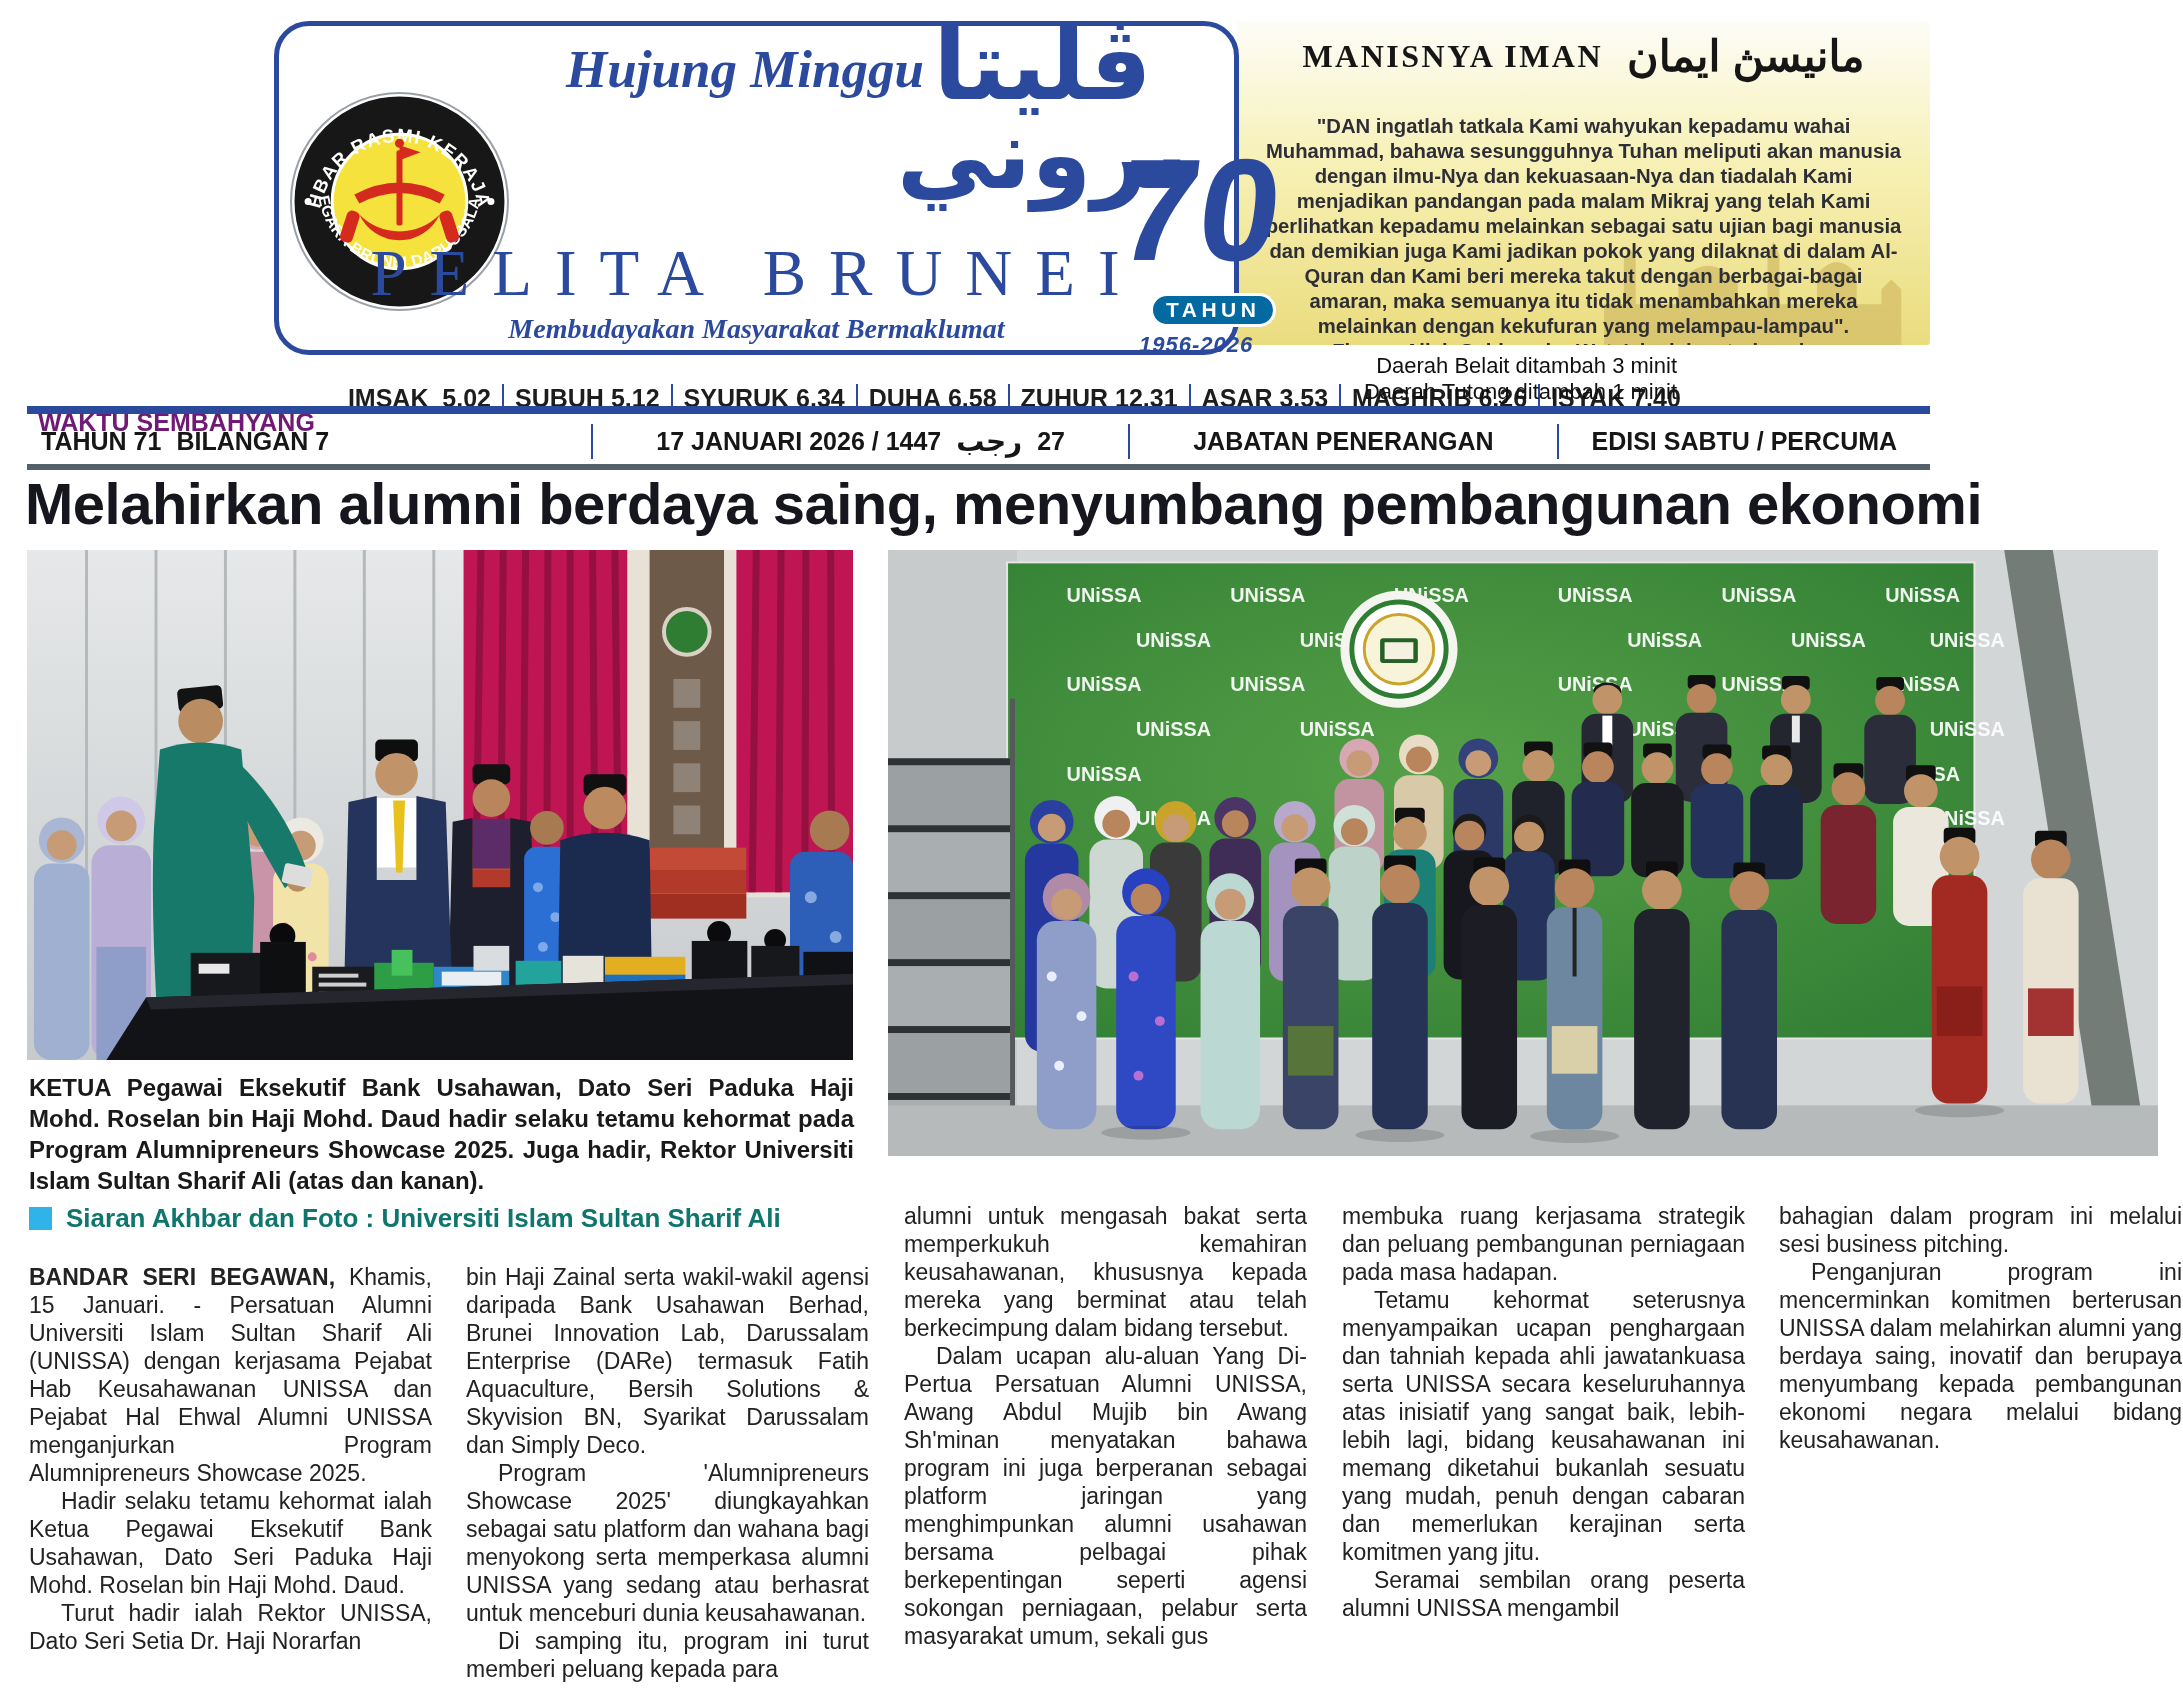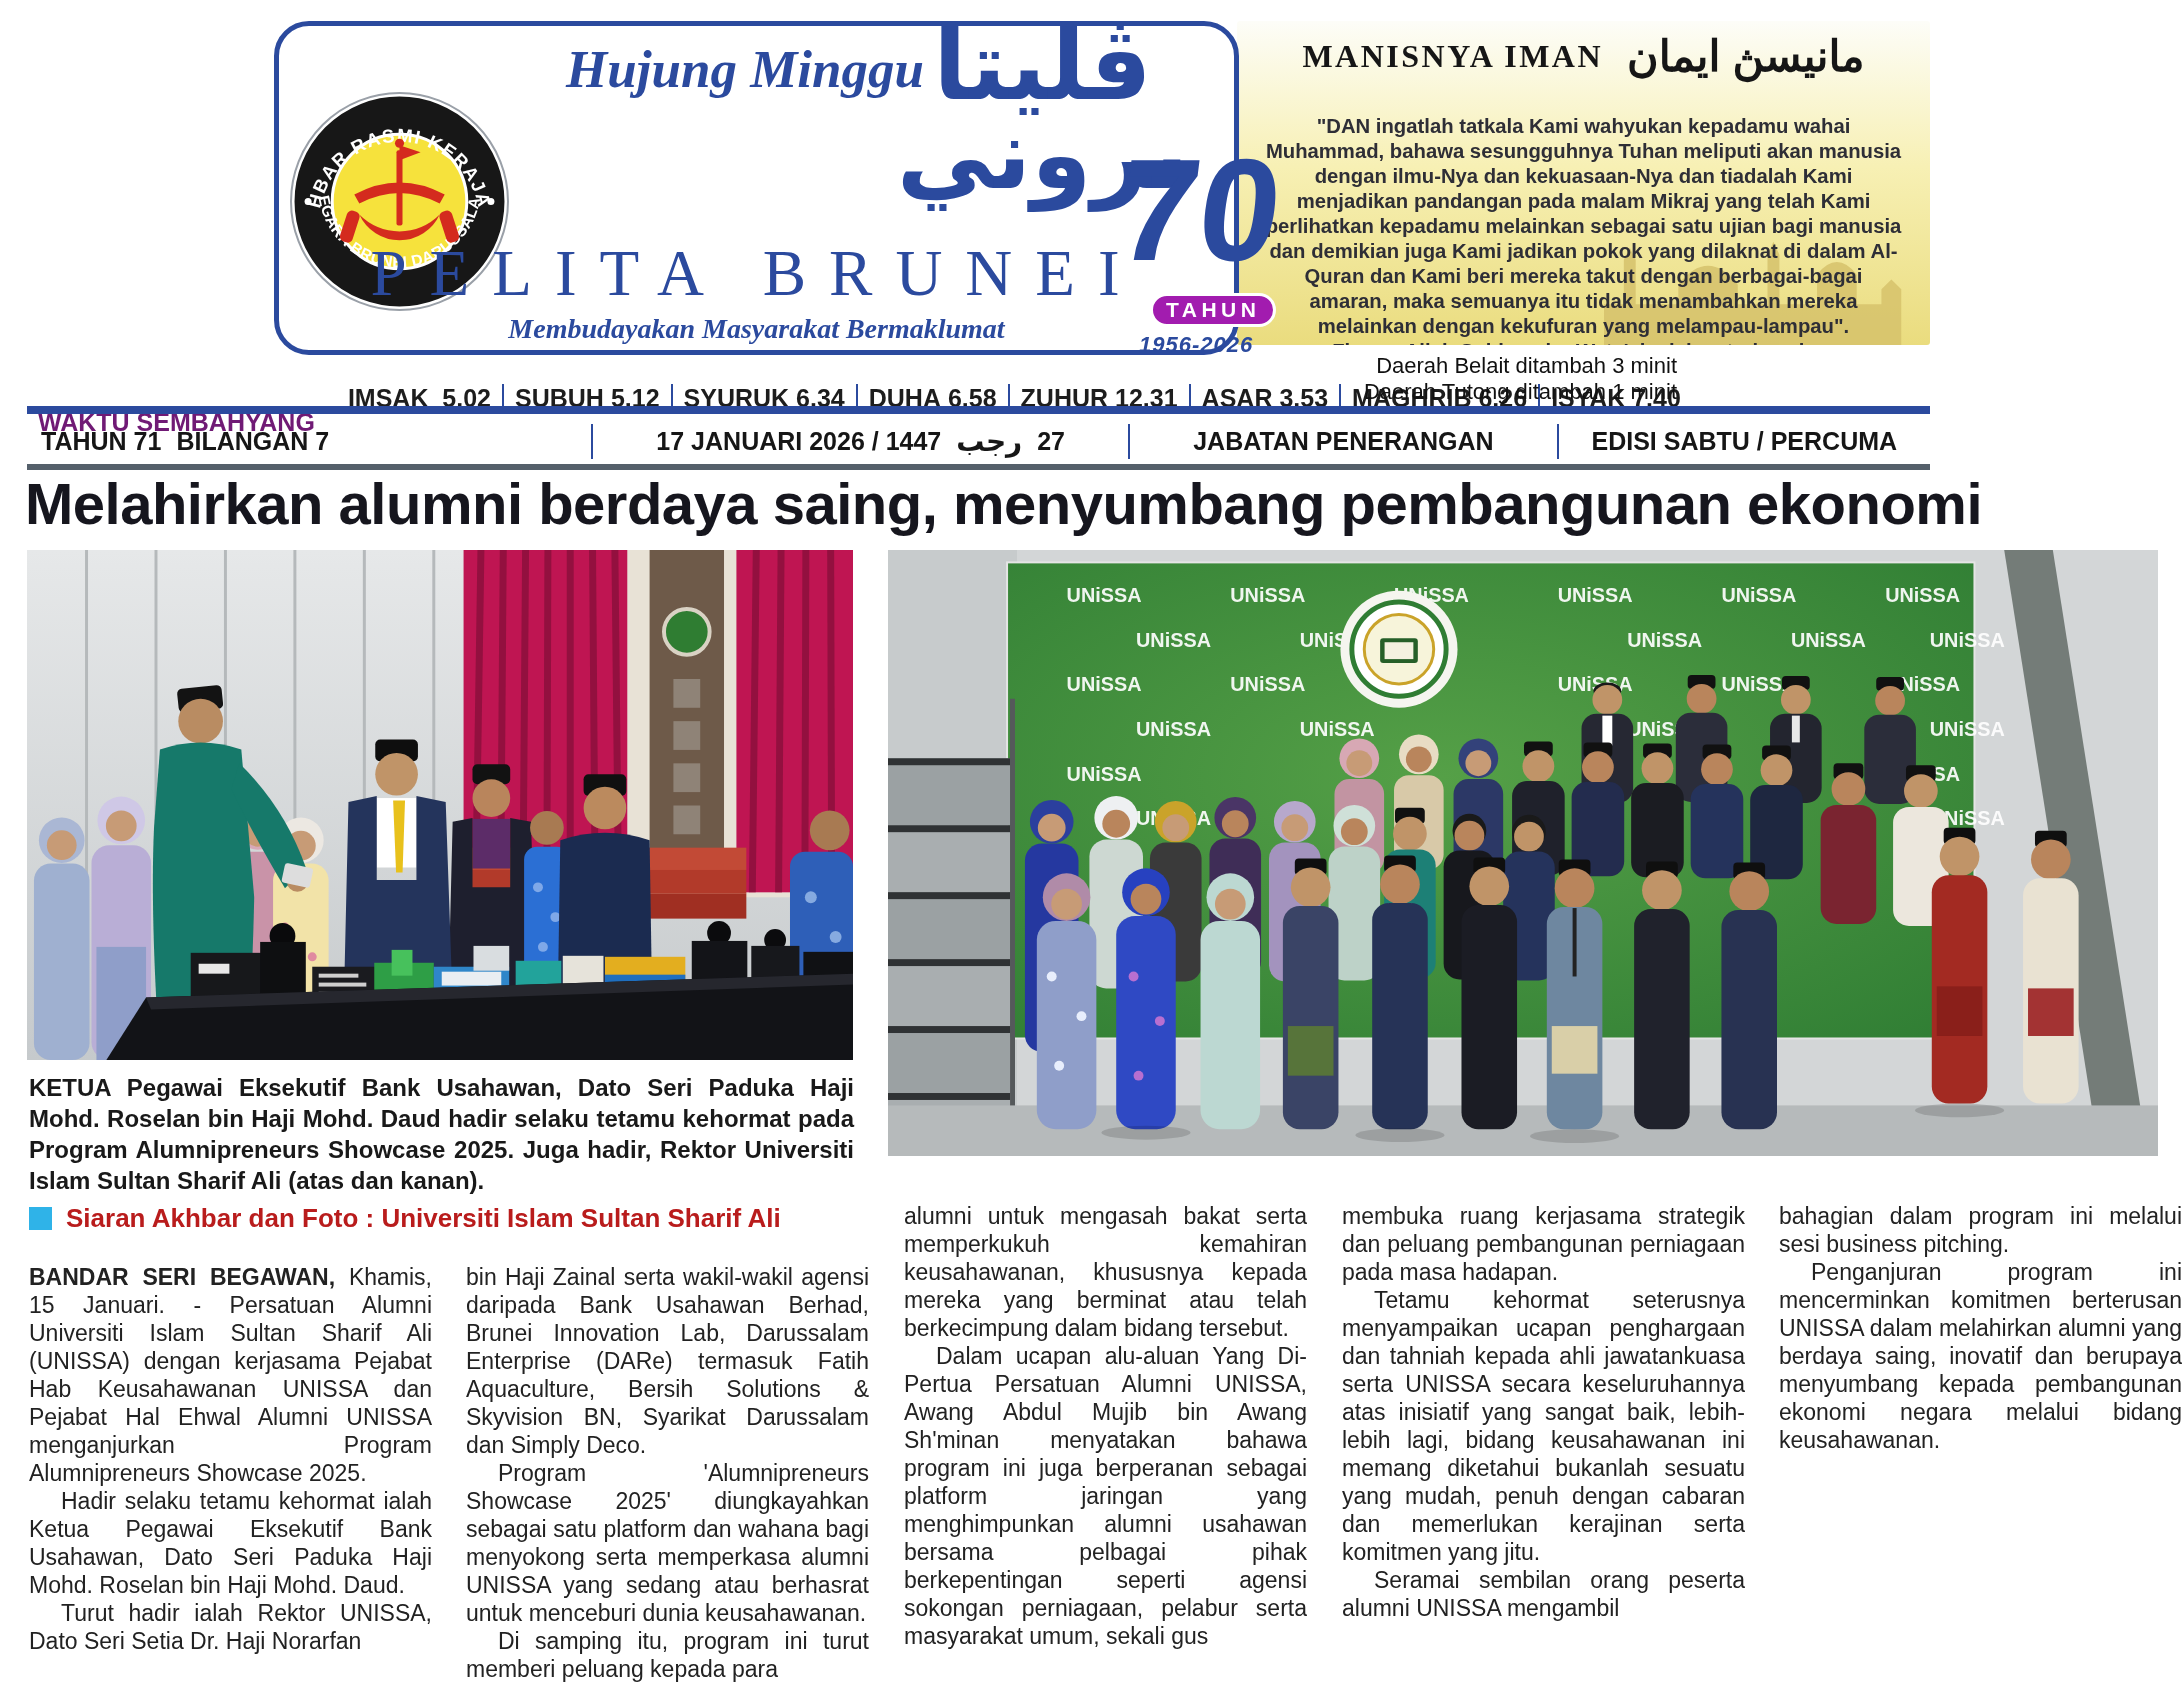--- a/index.html
+++ b/index.html
@@ -19,21 +19,21 @@
         line-height:.92;color:#2b4a9e;}
   .np-title{left:0;top:210px;width:100%;text-align:center;
         font-family:"Liberation Serif",serif;font-size:65px;font-weight:500;
         letter-spacing:23px;color:#2b4a9e;white-space:nowrap;}
   .slogan{left:0;top:287px;width:100%;text-align:center;
         font-family:"Liberation Serif",serif;font-style:italic;font-weight:700;
         font-size:28px;color:#2b4a9e;}
   .anniv{left:1119px;top:168px;width:169px;height:194px;z-index:4;}
   .anniv-num{left:0;top:-30px;font-size:145px;font-weight:700;color:#2b4a9e;
         transform:skewX(-7deg);line-height:1;}
-  .anniv-ribbon{left:31px;top:125px;background:#a21caf;border:3px solid #fff;
+  .anniv-ribbon{left:31px;top:125px;background:#0369a1;border:3px solid #fff;
         border-radius:20px;padding:2px 13px;color:#fff;font-weight:700;
         font-size:21px;letter-spacing:4.5px;}
   .anniv-years{left:20px;top:164px;font-size:22px;font-weight:700;
         font-style:italic;color:#2b4a9e;letter-spacing:1px;}
 
   
   .quote{left:1237px;top:21px;width:693px;height:324px;border-radius:3px;
         background:linear-gradient(180deg,#fdfdf8 0%,#f7f0b4 45%,#eadc7e 100%);
         overflow:hidden;}
   .quote-title{left:0;top:14px;width:100%;display:flex;align-items:center;
@@ -75,21 +75,21 @@
 
   
   .photoL{left:27px;top:550px;width:826px;height:510px;background:#ddd;}
   .photoR{left:888px;top:550px;width:1270px;height:606px;background:#ddd;}
 
   
   .caption{left:29px;top:1072px;width:825px;font-weight:700;font-size:24px;
         line-height:31px;text-align:justify;color:#191919;}
   .byline{left:29px;top:1203px;display:flex;align-items:center;gap:14px;}
   .by-sq{width:23px;height:23px;background:#2fb3e8;}
-  .by-txt{font-weight:700;font-size:26px;color:#b91c1c;}
+  .by-txt{font-weight:700;font-size:26px;color:#0f766e;}
 
   
   .col{width:403px;text-align:justify;font-size:23px;line-height:28px;
         color:#222;overflow:hidden;}
   .col p{margin:0;}
   .col p.ind{text-indent:32px;}
   .lead{font-weight:700;}
   #col1{left:29px;top:1263px;height:438px;}
   #col2{left:466px;top:1263px;height:438px;}
   #col3{left:904px;top:1202px;height:499px;}

